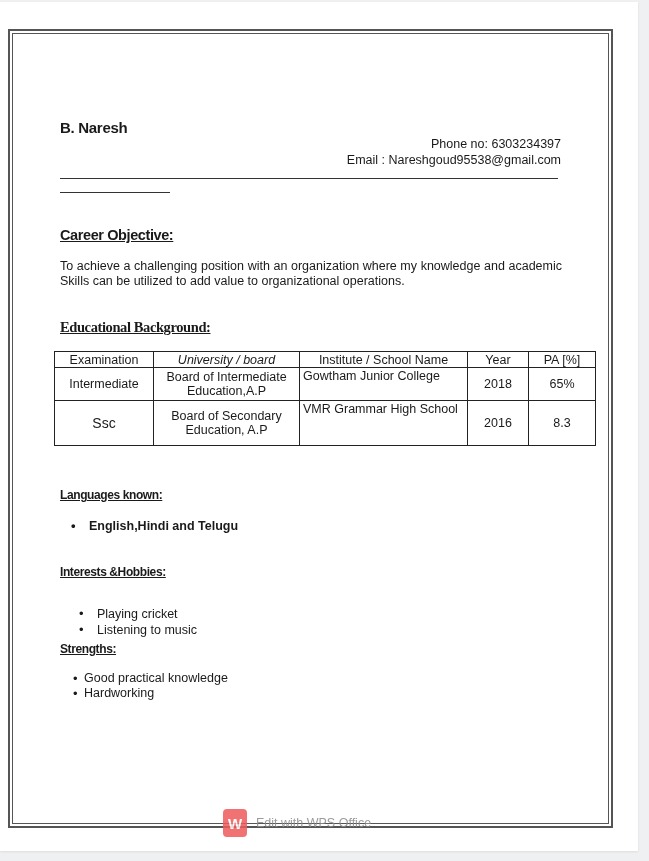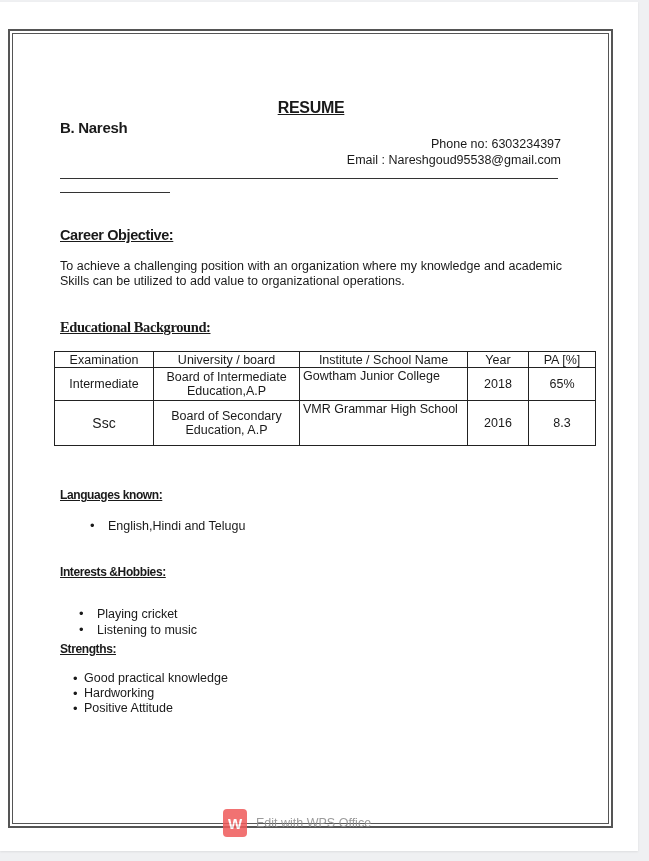--- a/index.html
+++ b/index.html
@@ -65,39 +65,38 @@
   }
   .wps-text { font-size:12.5px; color:#8a8a8a; }
 </style>
 </head>
 <body>
 
 <div class="page">
   <div class="border-outer"></div>
   <div class="border-inner"></div>
 
-  <div class="abs title">RESUME</div>
   <div class="abs name">B. Naresh</div>
   <div class="abs contact">
     <div>Phone no: 6303234397</div>
     <div>Email : Nareshgoud95538@gmail.com</div>
   </div>
   <div class="abs rule1"></div>
   <div class="abs rule2"></div>
 
   <div class="abs h2" style="top:225px;">Career Objective:</div>
   <div class="abs para"> To achieve a challenging position with an organization where my knowledge and academic Skills can be utilized to add value to organizational operations.</div>
 
   <div class="abs h2" style="top:317px;font-family:Liberation Serif, serif;">Educational Background:</div>
 
   <table class="edu">
     <tbody>
         <tr>
       <th style="width:92px;">Examination</th>
-      <th style="width:139px;">University / board</th>
+      <th style="width:139px;font-style:italic;">University / board</th>
       <th style="width:161px;">Institute / School Name</th>
       <th style="width:54px;margin-top:16px;">Year</th>
       <th>PA [%]</th>
     </tr>
     <tr class="r1">
       <td class="c">Intermediate</td>
       <td class="c">Board of Intermediate Education,A.P</td>
       <td class="top">Gowtham Junior College</td>
       <td class="c">2018</td>
       <td class="c">65%</td>
@@ -106,34 +105,33 @@
       <td class="c big">Ssc</td>
       <td class="c">Board of Secondary Education, A.P</td>
       <td class="top">VMR Grammar High School</td>
       <td class="c">2016</td>
       <td class="c">8.3</td>
     </tr>
   </tbody>
     </table>
 
   <div class="abs h3" style="top:486px;">Languages known:</div>
-  <ul class="list" style="left:90px; top:516px;">
+  <ul class="list" style="left:71px; top:516px;font-weight:bold;">
     <li>English,Hindi and Telugu</li>
   </ul>
 
   <div class="abs h3" style="top:563px;">Interests &amp;Hobbies:</div>
   <ul class="list" style="left:79px; top:604px;">
     <li>Playing cricket</li>
     <li>Listening to music</li>
   </ul>
 
   <div class="abs h3" style="top:640px;">Strengths:</div>
   <ul class="list tight" style="left:73px; top:669px; line-height:15px;">
     <li>Good practical knowledge</li>
     <li>Hardworking</li>
-    <li>Positive Attitude</li>
   </ul>
 
   <div class="wps">
     <div class="wps-logo">W</div>
     <div class="wps-text">Edit with WPS Office</div>
   </div>
 </div>
 
 </body></html>

